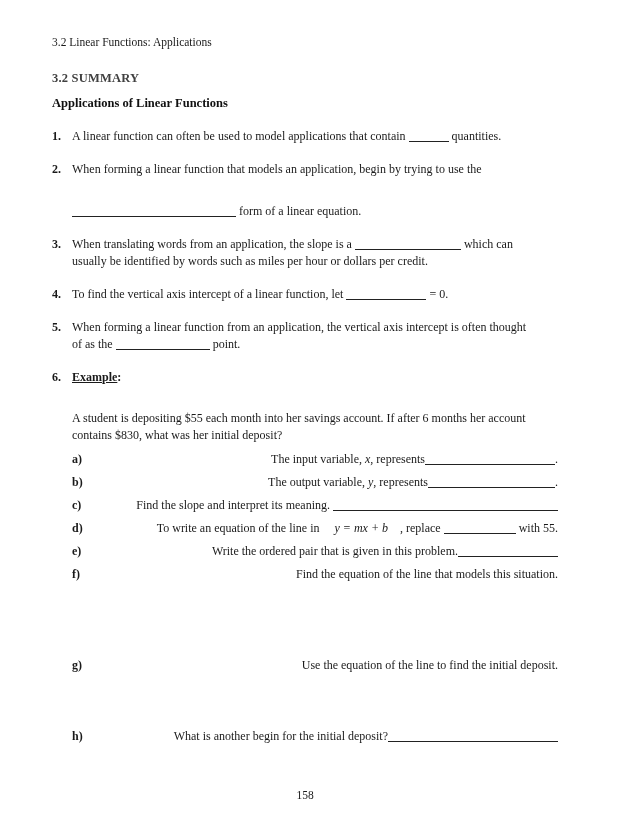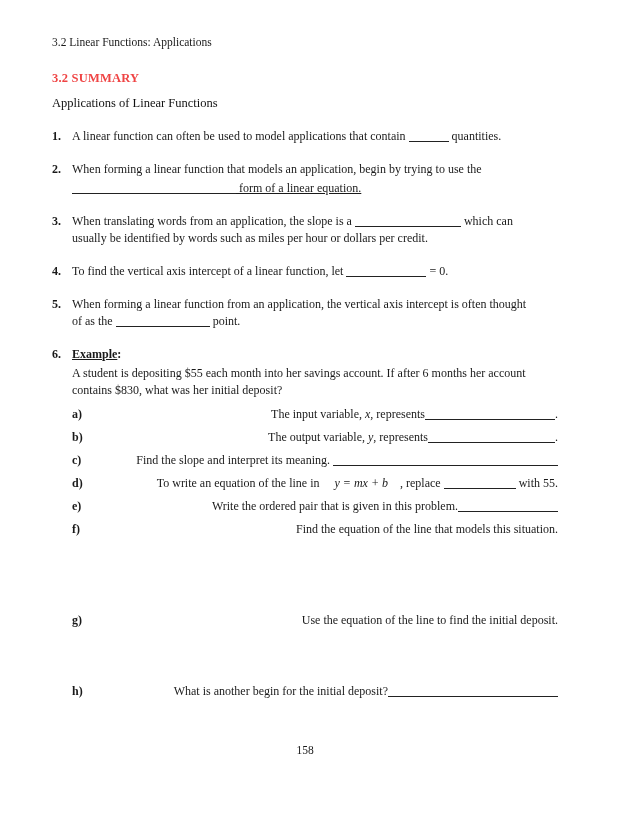--- a/index.html
+++ b/index.html
@@ -6,47 +6,47 @@
   .page{
     width:630px;height:815px;margin:0 auto;background:#ffffff;
     font-family:"Liberation Serif","DejaVu Serif",serif;
     font-size:12px;line-height:17px;color:#1a1a1a;
     box-sizing:border-box;padding:34px 72px 0 52px;
     position:relative;overflow:hidden;
   }
   .header{font-size:11.5px;}
   .summary-title{
     margin:19px 0 0 0;font-size:12.5px;font-weight:bold;
-    color:#ef4444;letter-spacing:.2px;
+    color:#404040;letter-spacing:.2px;
   }
-  .subtitle{margin:8px 0 0 0;font-size:12.5px;font-weight:normal;color:#111;}
+  .subtitle{margin:8px 0 0 0;font-size:12.5px;font-weight:bold;color:#111;}
   .item{display:flex;margin-top:16px;}
   .num{width:20px;flex-shrink:0;font-weight:bold;}
   .content{flex:1;min-width:0;}
   .line{white-space:nowrap;}
-  .gapline{margin-top:2px;text-decoration:underline;}
+  .gapline{margin-top:25px;}
   .blank{
     display:inline-block;border-bottom:1.1px solid #222;
     height:12px;vertical-align:-2px;
   }
   .bl-i1{width:40px;}
   .bl-i2{width:164px;}
   .bl-i3{width:106px;}
   .bl-i4{width:80px;}
   .bl-i5{width:94px;}
   .bl-a{width:130px;}
   .bl-b{width:127px;}
   .bl-c{width:225px;}
   .bl-d{width:72px;}
   .bl-e{width:100px;}
   .bl-h{width:170px;}
   .example-label{font-weight:bold;text-decoration:underline;margin-top:48px;}
   .example-colon{font-weight:bold;}
   .example{margin-left:20px;}
-  .intro{margin-top:2px;}
+  .intro{margin-top:24px;}
   .intro-l1{white-space:nowrap;}
   .sub{display:flex;margin-top:6px;white-space:nowrap;}
   .sub-a{margin-top:7px;}
   .sub-g{margin-top:74px;}
   .sub-h{margin-top:54px;}
   .letter{width:21px;flex-shrink:0;font-weight:bold;}
   .scontent{flex:1;min-width:0;text-align:right;}
   .var{font-style:italic;font-family:"Liberation Serif",serif;}
   .equation{font-style:italic;margin:0 12px;}
   .footer{margin-top:42px;text-align:center;font-size:11.5px;}

